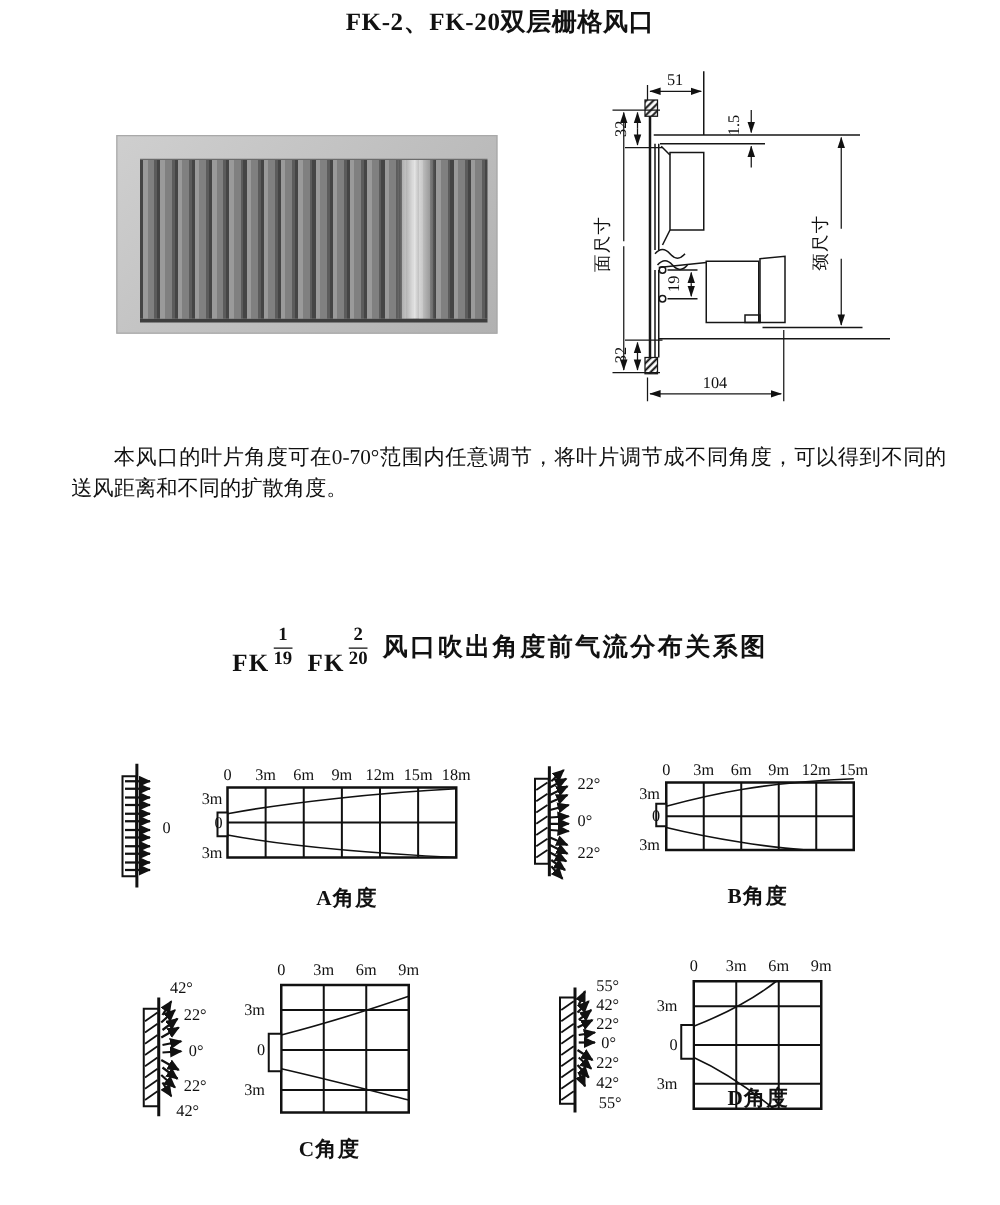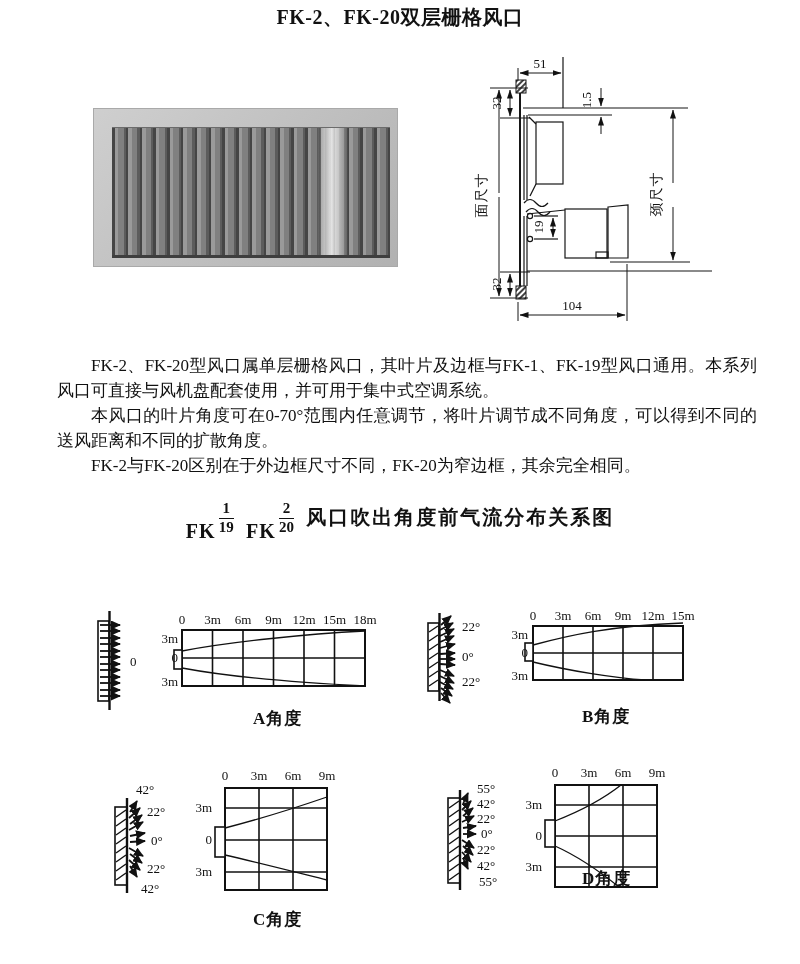--- a/index.html
+++ b/index.html
@@ -122,23 +122,21 @@
     <text class="dimtxt" x="141" y="50" text-anchor="middle" transform="rotate(-90 141 50)">1.5</text>
     <text class="dimtxt" x="51" y="53" text-anchor="middle" transform="rotate(-90 51 53)">32</text>
     <text class="dimtxt" x="51" y="234" text-anchor="middle" transform="rotate(-90 51 234)">32</text>
     <text class="dimtxt" x="93" y="177" text-anchor="middle" transform="rotate(-90 93 177)">19</text>
     <text class="dimtxt" x="122" y="260" text-anchor="middle">104</text>
     <text class="dimcjk" x="36" y="145" text-anchor="middle" transform="rotate(-90 36 145)">面尺寸</text>
     <text class="dimcjk" x="211" y="144" text-anchor="middle" transform="rotate(-90 211 144)">颈尺寸</text>
   </svg>
 
   <div class="bodytext">
-    <p>FK-2、FK-20型风口属单层栅格风口，其叶片及边框与FK-1、FK-19型风口通用。本系列风口可直接与风机盘配套使用，并可用于集中式空调系统。</p>
     <p>本风口的叶片角度可在0-70°范围内任意调节，将叶片调节成不同角度，可以得到不同的送风距离和不同的扩散角度。</p>
-    <p>FK-2与FK-20区别在于外边框尺寸不同，FK-20为窄边框，其余完全相同。</p>
   </div>
 
   <div class="subtitle">
     <span class="fk first">FK</span>
     <span class="frac">
       <span class="num">1</span>
       <span class="den">19</span>
     </span>
     <span class="fk">FK</span>
     <span class="frac">
@@ -298,21 +296,21 @@
       <path d="M135,95 C170,103 205,112 237,120"></path>
     </g>
     <text class="tick" x="135" y="20" text-anchor="middle">0</text>
     <text class="tick" x="169" y="20" text-anchor="middle">3m</text>
     <text class="tick" x="203" y="20" text-anchor="middle">6m</text>
     <text class="tick" x="237" y="20" text-anchor="middle">9m</text>
     <text class="tick" x="122" y="52" text-anchor="end">3m</text>
     <text class="tick" x="122" y="84" text-anchor="end">0</text>
     <text class="tick" x="122" y="116" text-anchor="end">3m</text>
   </svg>
-  <div class="cap" style="left:253px;top:908px">C角度</div>
+  <div class="cap" style="left:239px;top:908px">C角度</div>
 
   <svg class="abs" style="left:420px;top:760px" width="320" height="140" viewBox="0 0 320 140">
     <g stroke="#111" fill="none">
       <line x1="40" y1="30" x2="40" y2="130" stroke-width="2.4"></line>
       <rect x="28" y="38" width="12" height="85" stroke-width="1.6"></rect>
       <g stroke-width="1.4">
         <line x1="29" y1="48" x2="39" y2="41"></line>
           <line x1="29" y1="57" x2="39" y2="50"></line>
         <line x1="29" y1="66" x2="39" y2="59"></line>
           <line x1="29" y1="75" x2="39" y2="68"></line>

